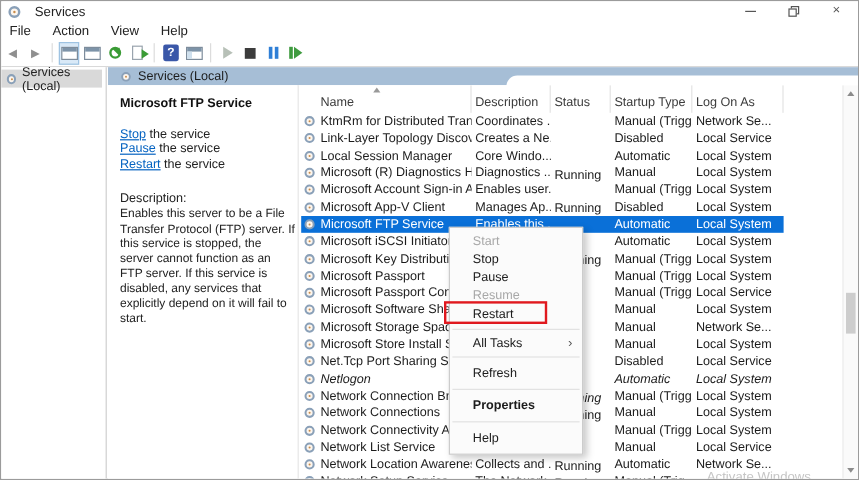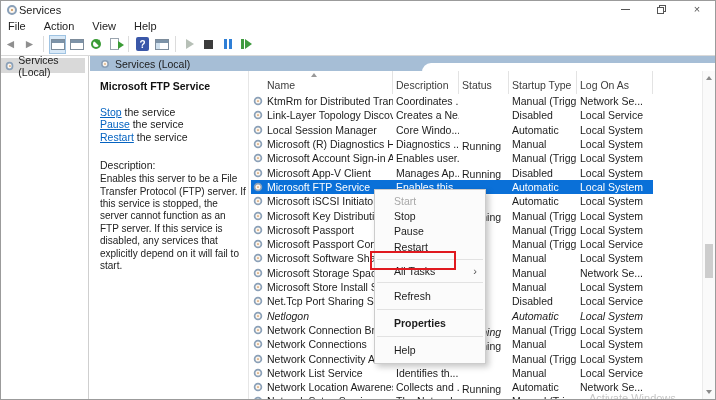--- a/index.html
+++ b/index.html
@@ -2,21 +2,21 @@
 <html><head>
 <meta charset="utf-8">
 <style>
   * { margin:0; padding:0; box-sizing:border-box; font-family:"Liberation Sans", sans-serif; }
   html,body { background:#fff; }
   .window { position:relative; width:716px; height:400px; border:1px solid #9b9b9b; background:#fff; overflow:hidden; }
 
   
   .titlebar { position:absolute; left:0; top:0; right:0; height:17px; background:#fff; display:flex; align-items:center; }
   .app-icon { margin-left:6px; }
-  .title-text { font-size:11px; color:#222; margin-left:2px; }
+  .title-text { font-size:11px; color:#222; margin-left:12px; }
   .win-controls { position:absolute; right:0; top:0; height:17px; display:flex; }
   .win-btn { width:36px; height:17px; display:flex; align-items:center; justify-content:center; color:#444; }
   .min-glyph { width:9px; height:1px; background:#555; display:inline-block; }
   .restore-glyph { position:relative; width:9px; height:9px; }
   .restore-glyph .r1 { position:absolute; left:2px; top:0; width:7px; height:7px; border:1px solid #555; background:#fff; }
   .restore-glyph .r2 { position:absolute; left:0; top:2px; width:7px; height:7px; border:1px solid #555; background:#fff; }
   .close-glyph { font-size:11px; color:#555; line-height:1; }
 
   
   .menubar { position:absolute; left:0; top:17px; right:0; height:15px; background:#fff; display:flex; align-items:center; }
@@ -386,20 +386,21 @@
         <span class="thumb"></span>
         <span class="scroll-down"></span>
       </div>
     </div>
   </div>
 
   <div class="ctx-menu">
       <div class="ctx-item disabled" style="height: 15px;">Start</div>
       <div class="ctx-item" style="height: 15px;">Stop</div>
       <div class="ctx-item" style="height: 15px;">Pause</div>
+      <div class="ctx-item disabled" style="height: 15px;">Resume</div>
       <div class="ctx-item" style="height: 18px;">Restart</div>
       <div class="ctx-sep"></div>
       <div class="ctx-item" style="height: 16px;">All Tasks<span class="sub-arrow">›</span></div>
       <div class="ctx-sep"></div>
       <div class="ctx-item" style="height: 20px;">Refresh</div>
       <div class="ctx-sep"></div>
       <div class="ctx-item bold" style="height: 20px;">Properties</div>
       <div class="ctx-sep"></div>
       <div class="ctx-item" style="height: 20px;">Help</div>
     </div>

